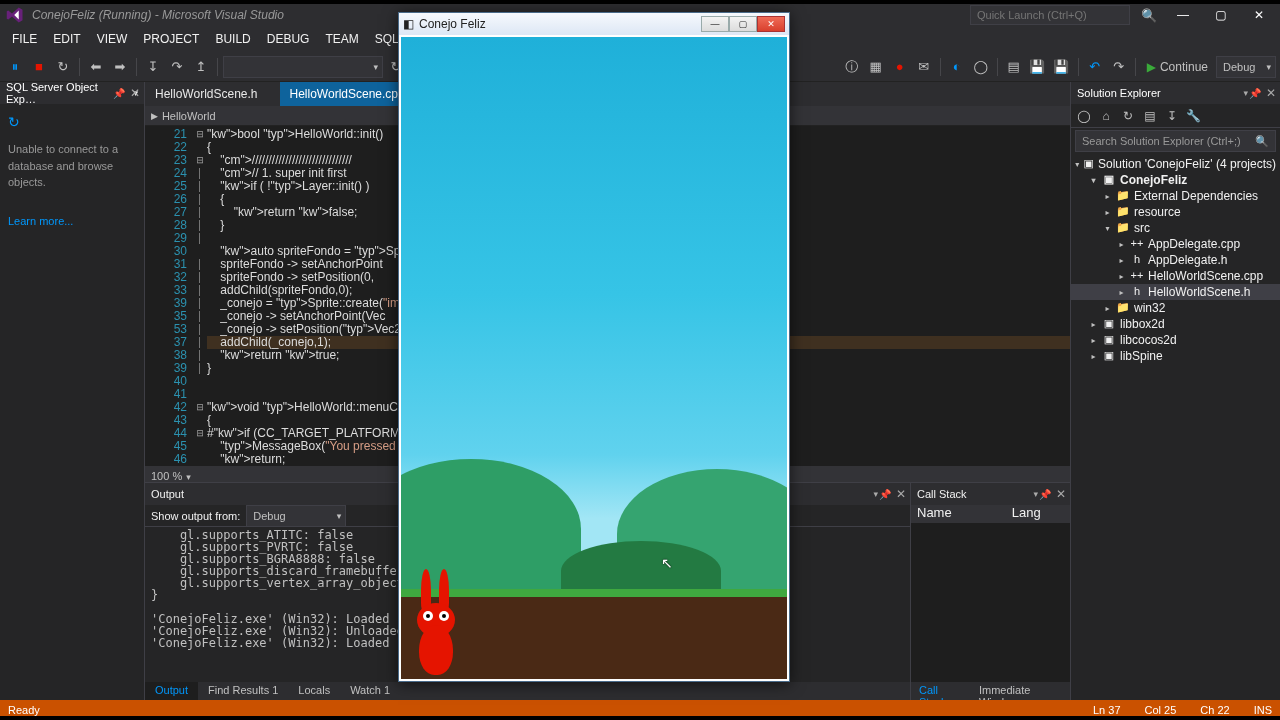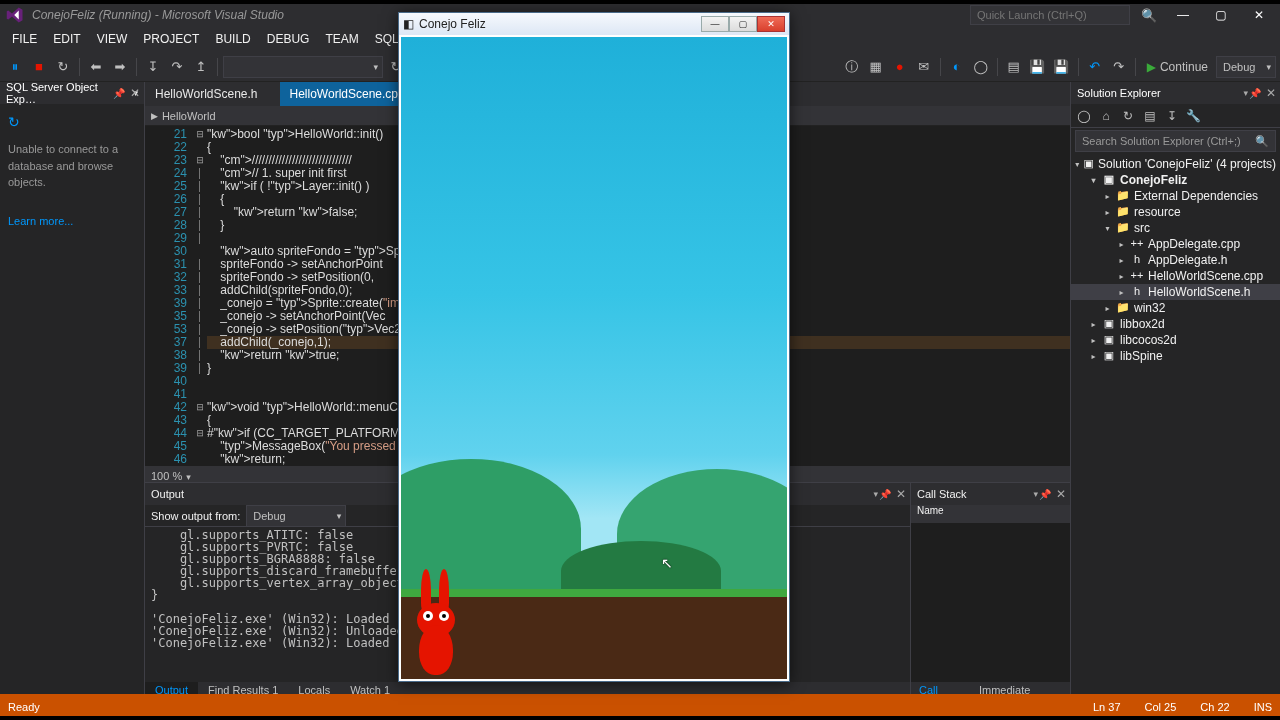--- a/index.html
+++ b/index.html
@@ -75,39 +75,39 @@
 .toolhdr .pin { position: absolute; right: 18px; font-size: 10px; color: #aaa; }
 .toolhdr .x   { position: absolute; right: 4px; font-size: 12px; color: #aaa; }
 #outctrl { height: 22px; display: flex; align-items: center; padding: 0 6px; gap: 6px; font-size: 11px; border-bottom: 1px solid #3f3f46;}
 #outtext { flex: 1; font-family: Consolas, monospace; font-size: 12px; color: #c0c0c0; white-space: pre; padding: 2px 6px; overflow: hidden; line-height: 12px;}
 #bottomtabs { height: 20px; background: #2d2d30; display: flex; }
 #bottomtabs .bt { padding: 2px 10px; font-size: 11px; color: #c0c0c0; }
 #bottomtabs .bt.active { color: #0097fb; background: #1e1e1e; }
 
 #callstack { width: 160px; background: #252526; display: flex; flex-direction: column; border-left: 1px solid #3f3f46; }
 #cs-body { flex: 1; background: #1e1e1e; }
-#cs-hdrrow { height: 18px; background: #333337; display: flex; font-size: 10px; padding: 0 6px; gap: 60px; flex-direction: column;}
+#cs-hdrrow { height: 18px; background: #333337; display: flex; font-size: 13px; padding: 0 6px; gap: 60px;}
 #cs-tabs { height: 20px; background: #2d2d30; display: flex; }
 #cs-tabs .bt { padding: 2px 8px; font-size: 11px; color: #c0c0c0;}
 #cs-tabs .bt.active { color: #0097fb; }
 
 
 #rightpanel { width: 210px; background: #252526; border-left: 1px solid #3f3f46; display: flex; flex-direction: column; }
 #se-tb { height: 24px; display: flex; align-items: center; gap: 4px; padding: 0 4px; border-bottom: 1px solid #3f3f46;}
 #se-tb .tbtn { width: 18px; height: 18px; font-size: 12px; }
 #se-search { height: 22px; background: #333337; border: 1px solid #3f3f46; margin: 2px 4px; color: #999; font-size: 11px; padding: 0 6px; display:flex; align-items:center;}
 #se-tree { flex: 1; font-size: 12px; padding: 2px 0; overflow: hidden; }
 .tn { display: flex; align-items: center; height: 16px; padding: 0 4px; gap: 4px; white-space: nowrap; }
 .tn .tw { font-size: 8px; width: 9px; color: #c0c0c0; text-align: center; }
 .tn .ico { width: 14px; height: 14px; font-size: 11px; text-align: center; }
 .tn.sel { background: #3f3f46; }
 .tn.bold { font-weight: bold; }
 
 
-#statusbar { position: absolute; left: 0; right: 0; bottom: 0; height: 26px; background: #ca5100; color: #fff; font-size: 11px; display: flex; align-items: center; padding: 0 8px; gap: 24px; }
+#statusbar { position: absolute; left: 0; right: 0; bottom: 0; height: 20px; background: #ca5100; color: #fff; font-size: 11px; display: flex; align-items: center; padding: 0 8px; gap: 24px; }
 #statusbar .r { margin-left: auto; display: flex; gap: 24px; }
 
 
 #gamewin { position: absolute; left: 398px; top: 12px; width: 392px; height: 670px; background: #fff; border: 1px solid #4a6b8a; box-shadow: 0 2px 14px rgba(0,0,0,.6); display:flex; flex-direction:column;}
 #gw-title { height: 22px; background: linear-gradient(#f6f9fd,#dde7f5); display: flex; align-items: center; padding: 0 4px; font-size: 12px; color: #222; }
 #gw-title .ico { width: 16px; font-size: 12px; }
 #gw-title .btns { margin-left: auto; display: flex; gap: 0; }
 #gw-title .wb { width: 28px; height: 16px; border: 1px solid #9aa; background: linear-gradient(#f3f3f3,#dcdcdc); font-size: 9px; display:flex; align-items:center; justify-content:center;}
 #gw-title .wb.close { background: linear-gradient(#ef6b57,#d9402d); color:#fff; border-color:#a33; }
 #gw-body { flex: 1; background: linear-gradient(#1fb0d9 0%, #36c4e6 40%, #60d2ee 65%, #a2e6f5 75%); position: relative; overflow: hidden; margin: 2px; }

